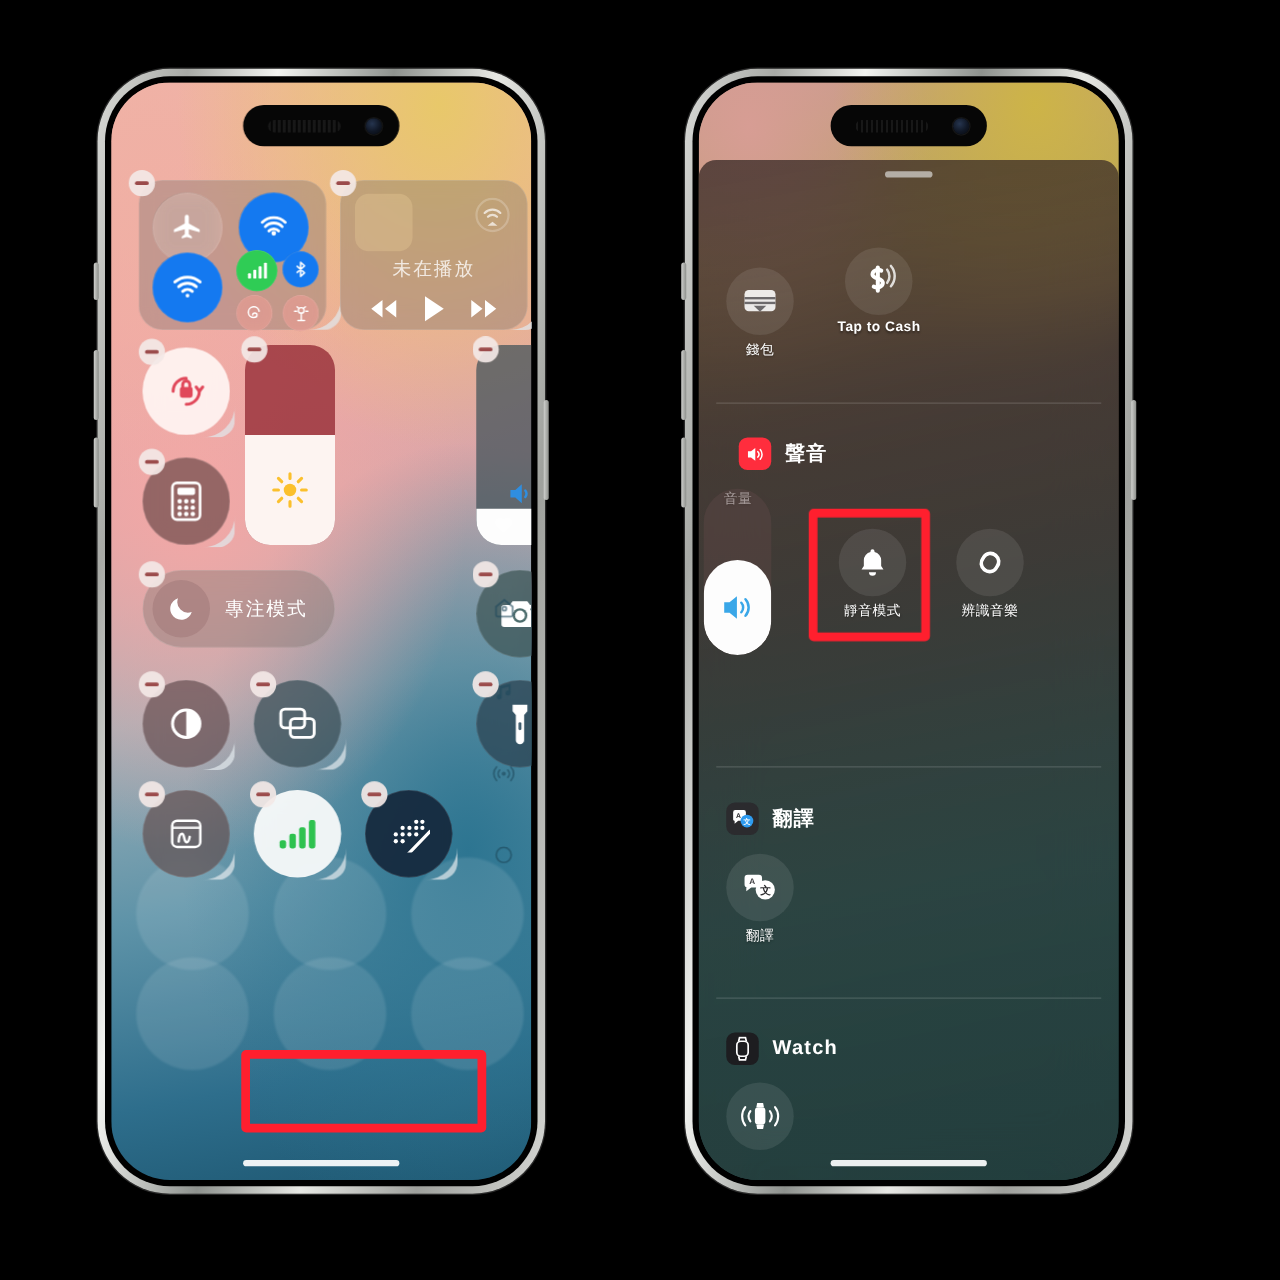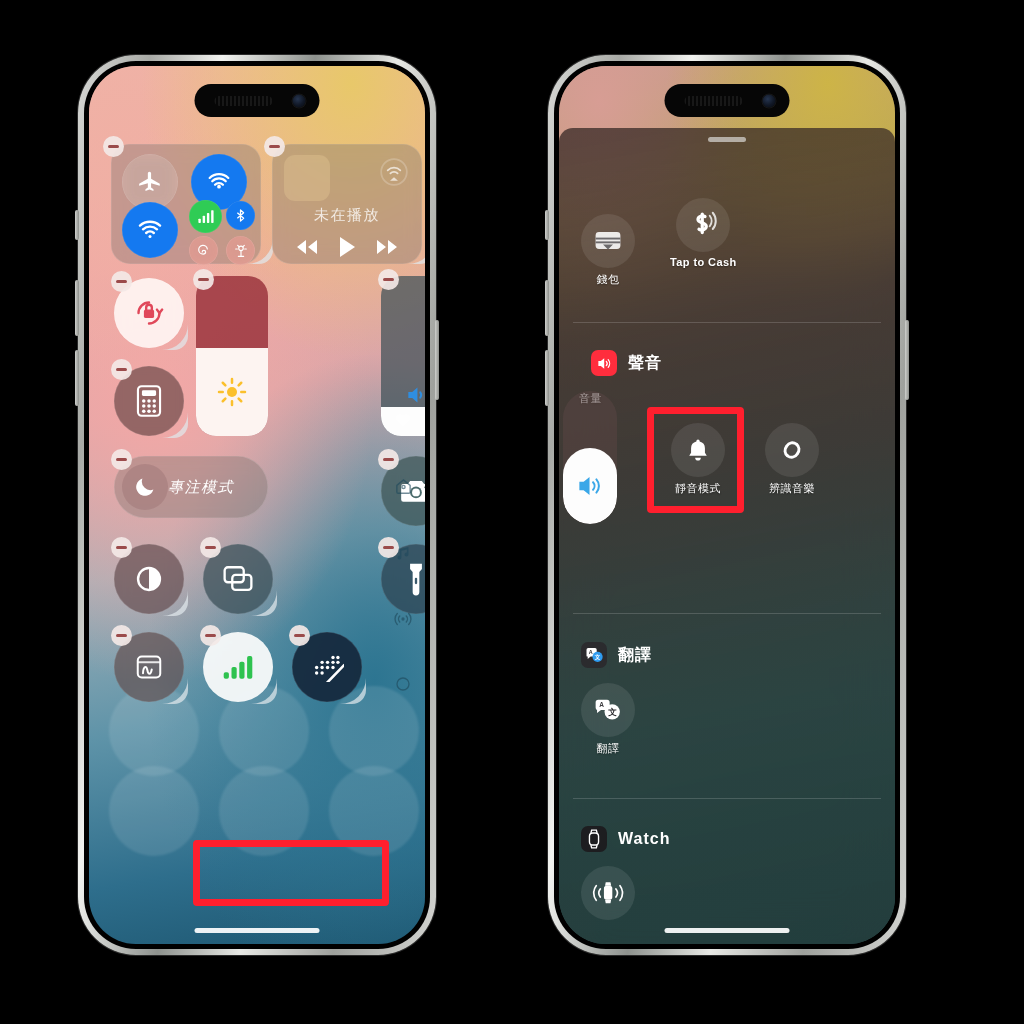--- a/index.html
+++ b/index.html
@@ -322,21 +322,21 @@
 
       <div style="position:absolute; left:292px; top:210px; width:72px; height:160px; border-radius:20px; overflow:hidden; background:rgba(58,78,86,.70);">
         <div style="position:absolute; left:0; right:0; bottom:0; height:18%; background:#fdfdfd;"></div>
         <svg class="icon-svg" style="position:absolute; left:50%; transform:translateX(-50%); bottom:28px;" width="30" height="26" viewBox="0 0 24 24" fill="#2f8ee0">
           <path d="M4 9.2h3.6L12.4 5v14L7.6 14.8H4z"></path>
           <path d="M15 9.6a4 4 0 0 1 0 4.8" fill="none" stroke="#2f8ee0" stroke-width="1.8" stroke-linecap="round"></path>
         </svg>
       </div>
       <div class="minus" style="left:289px; top:203px;"></div>
 
-      <div class="tile" style="left:25px; top:390px; width:154px; height:62px; border-radius:31px; display:flex; align-items:center; gap:0; padding-left:8px;font-style:italic;">
+      <div class="tile" style="left:25px; top:390px; width:154px; height:62px; border-radius:31px; display:flex; align-items:center; gap:12px; padding-left:8px;">
         <div style="width:46px; height:46px; border-radius:50%; background:rgba(160,120,120,.55); display:flex; align-items:center; justify-content:center;">
           <svg class="icon-svg" width="24" height="24" viewBox="0 0 24 24" fill="#fff">
             <path d="M20.4 14.6A8.6 8.6 0 0 1 9.4 3.6a8.8 8.8 0 1 0 11 11z"></path>
           </svg>
         </div>
         <span style="color:#fff; font-size:15px; letter-spacing:1.5px;">專注模式</span>
       </div>
       <div class="minus" style="left:22px; top:383px;"></div>
 
       <div class="circ" style="left:292px; top:390px; width:70px; height:70px; background:rgba(60,82,82,.70);">

